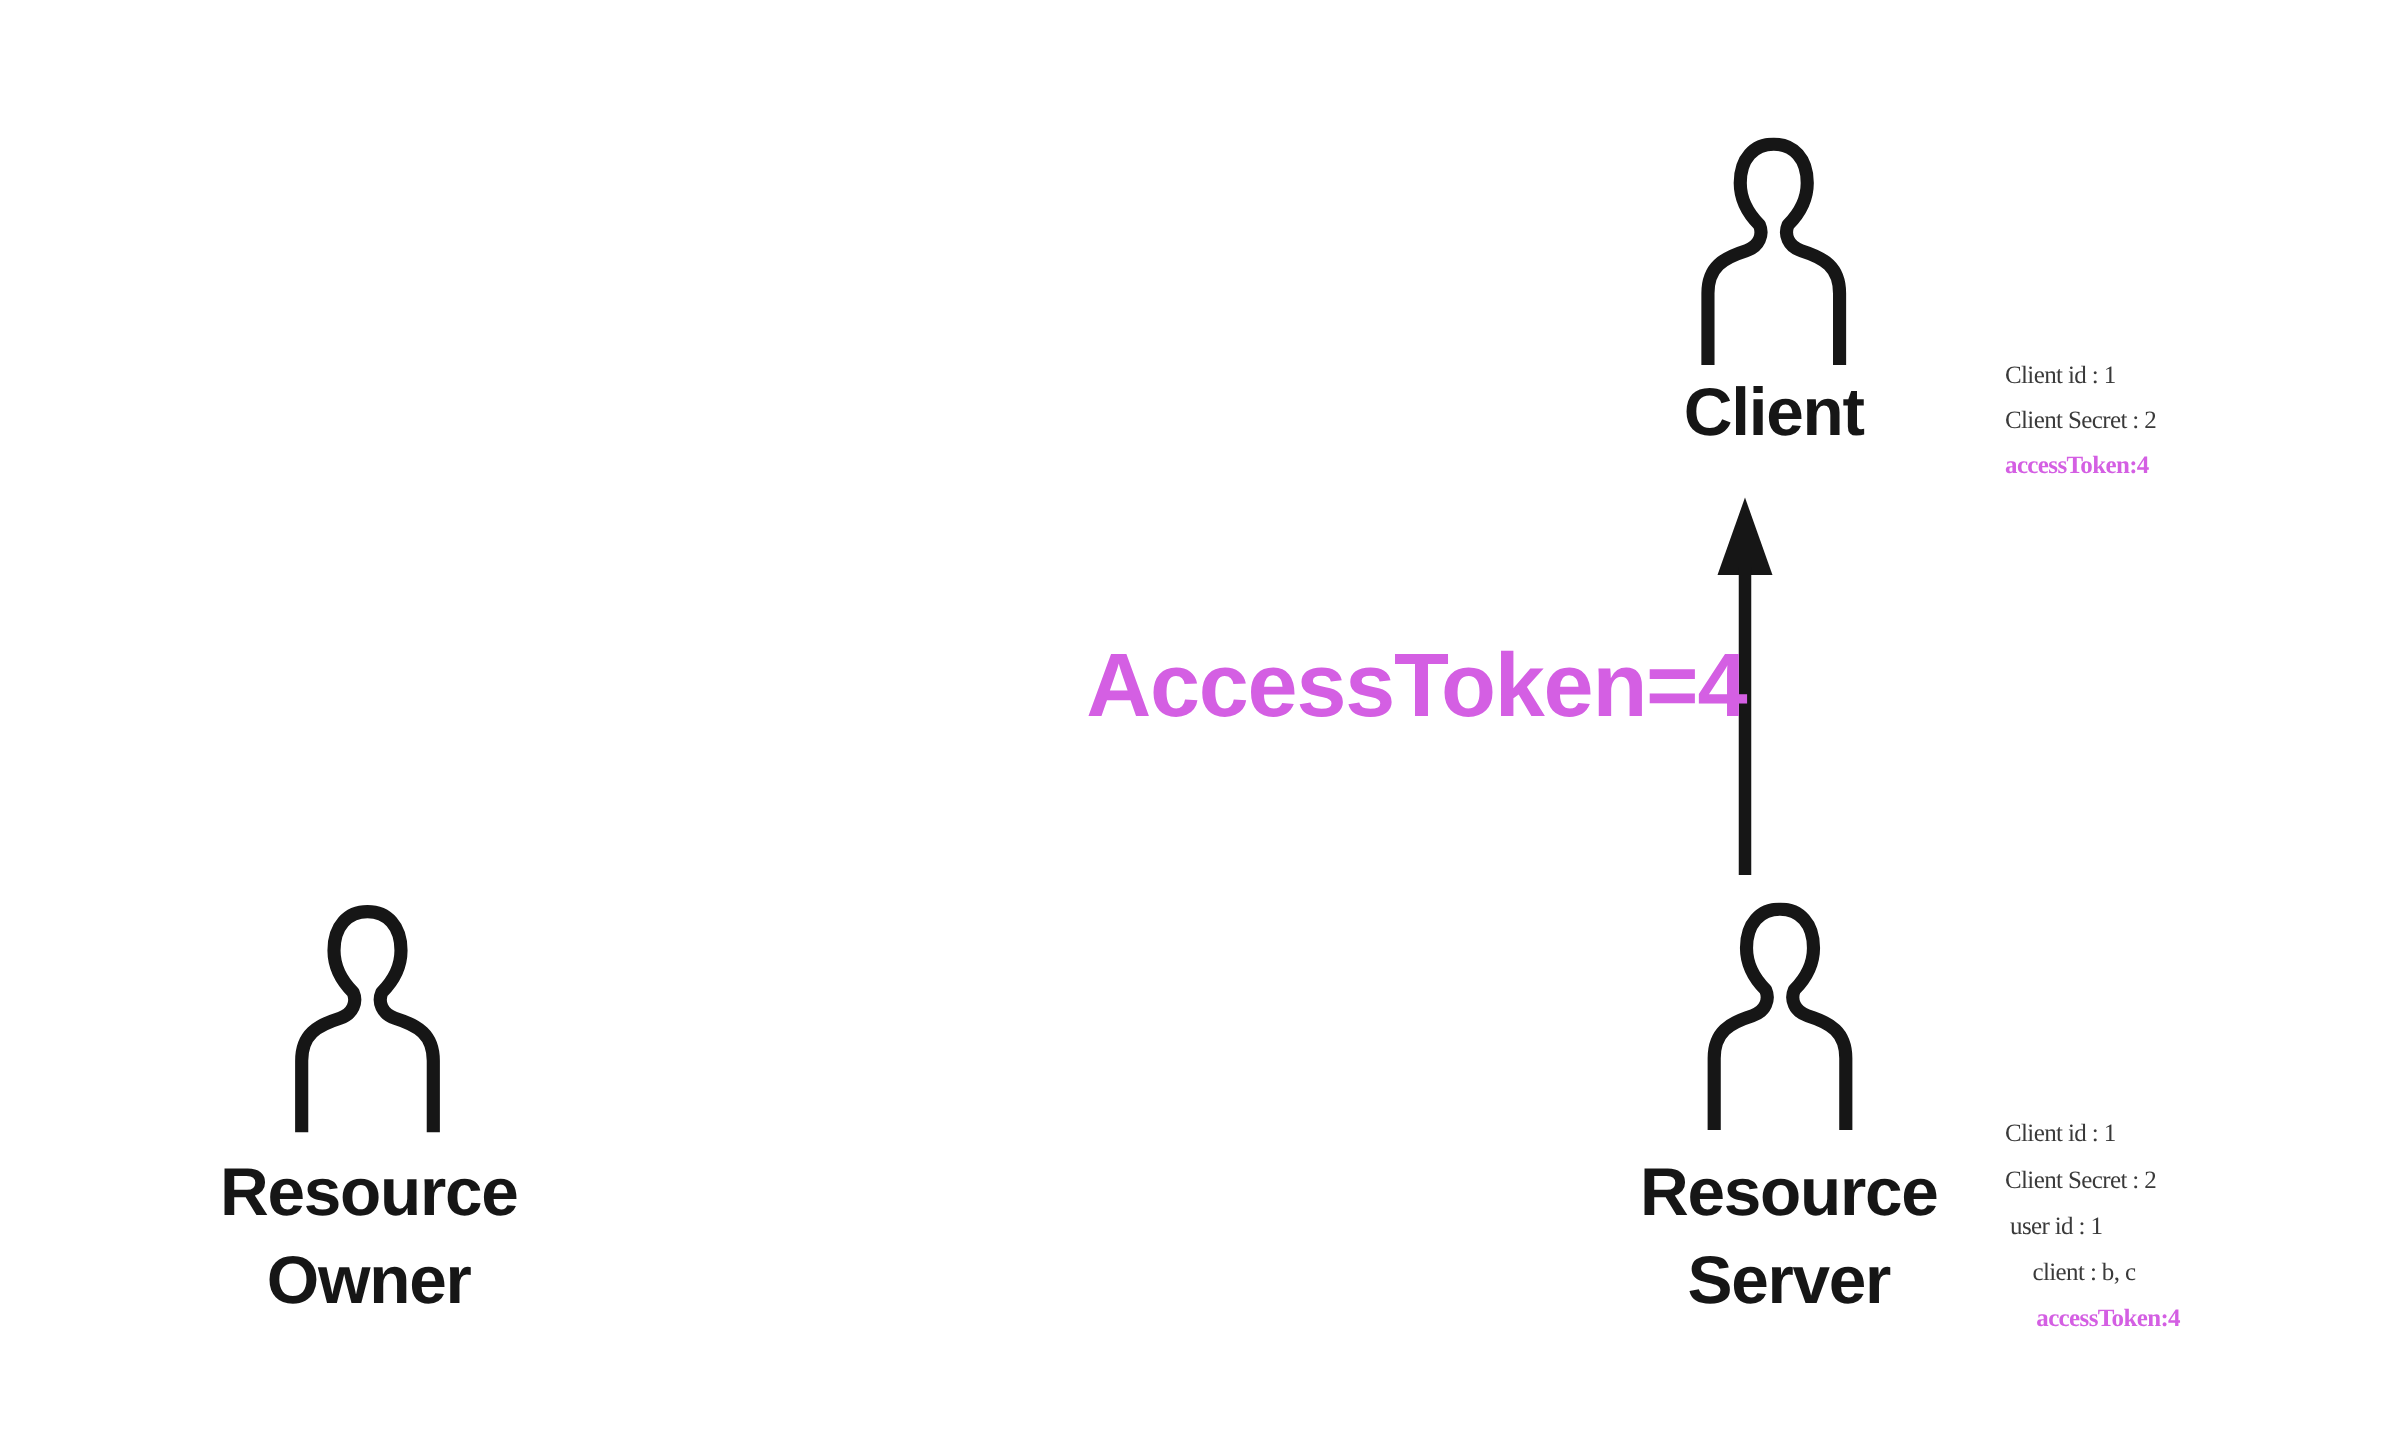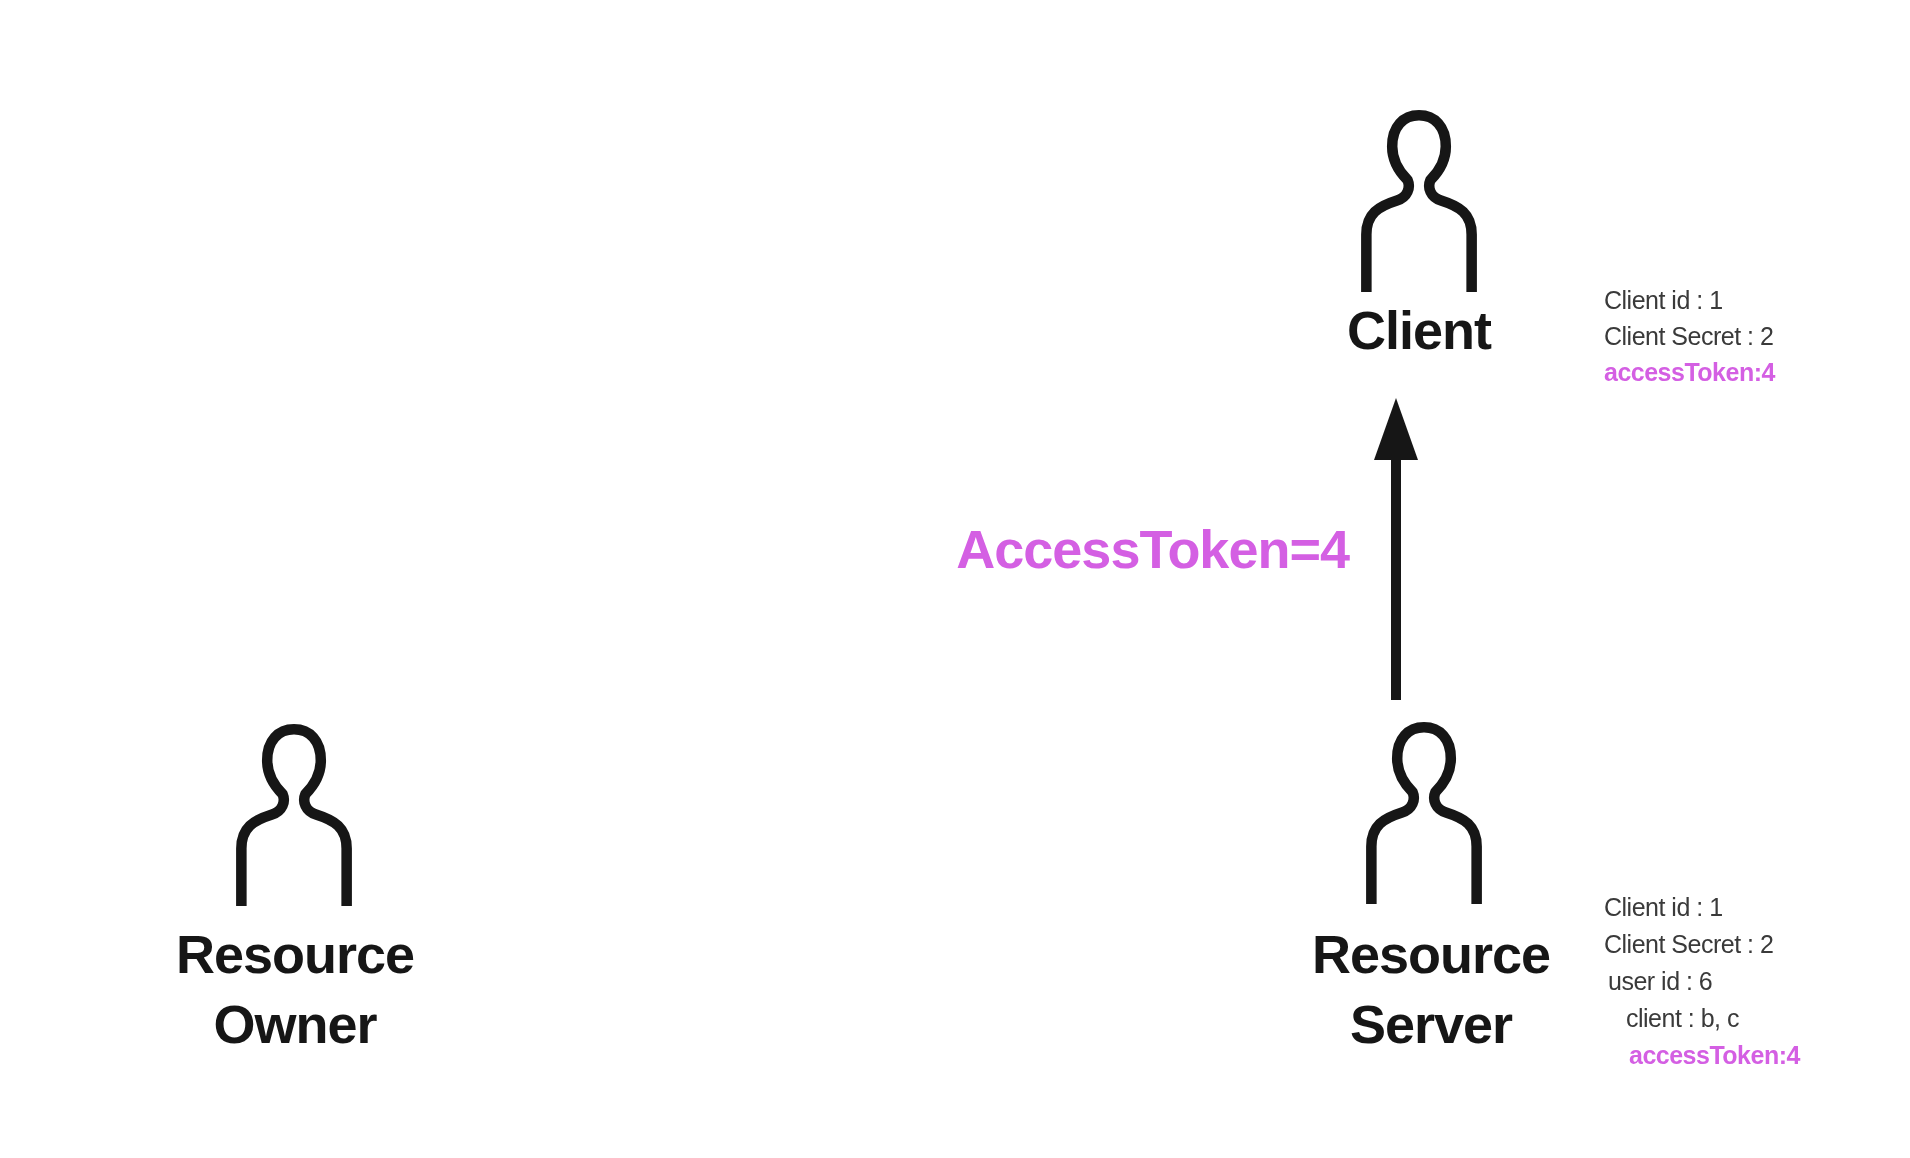--- a/index.html
+++ b/index.html
@@ -40,36 +40,37 @@
     font-size: 54px;
     line-height: 70px;
     text-align: center;
     letter-spacing: -1px;
     white-space: nowrap;
   }
   .actor-label.single { line-height: 58px; }
 
   .info-block {
     color: var(--annotation-text, #3a3a3a);
-    font-size: 25px;
+    font-size: 20px;
     letter-spacing: -0.5px;
     white-space: nowrap;
+    font-family: Liberation Serif, serif;
   }
   .info-line { display: block; }
   .info-block.client-info .info-line { line-height: 36px; }
   .info-block.server-info .info-line { line-height: 37px; }
   .info-line.accent {
     color: var(--accent, #d45fe3);
     font-weight: bold;
   }
 
   .edge-label {
     color: var(--accent, #d45fe3);
     font-weight: bold;
-    font-size: 54px;
+    font-size: 72px;
     line-height: 66px;
     letter-spacing: -1px;
     text-align: right;
     white-space: nowrap;
   }
 
   .arrow svg { display: block; }
   .arrow line { stroke: var(--ink, #161616); stroke-width: 10; }
   .arrow polygon { fill: var(--ink, #161616); }
 </style>
@@ -116,18 +117,18 @@
     </svg>
   </div>
   <div class="abs actor-label" style="left:1255px; top:919px; width:320px;">
     <div>Resource</div>
     <div>Server</div>
   </div>
 
   <div class="abs info-block server-info" style="left:1588px; top:889px;">
     <span class="info-line" style="padding-left:0px;">Client id : 1</span>
     <span class="info-line" style="padding-left:0px;">Client Secret : 2</span>
-    <span class="info-line" style="padding-left:4px;">user id : 6</span>
+    <span class="info-line" style="padding-left:4px;">user id : 1</span>
     <span class="info-line" style="padding-left:22px;">client : b, c</span>
     <span class="info-line accent" style="padding-left:25px;">accessToken:4</span>
   </div>
 
 </div>
 
 </body></html>

